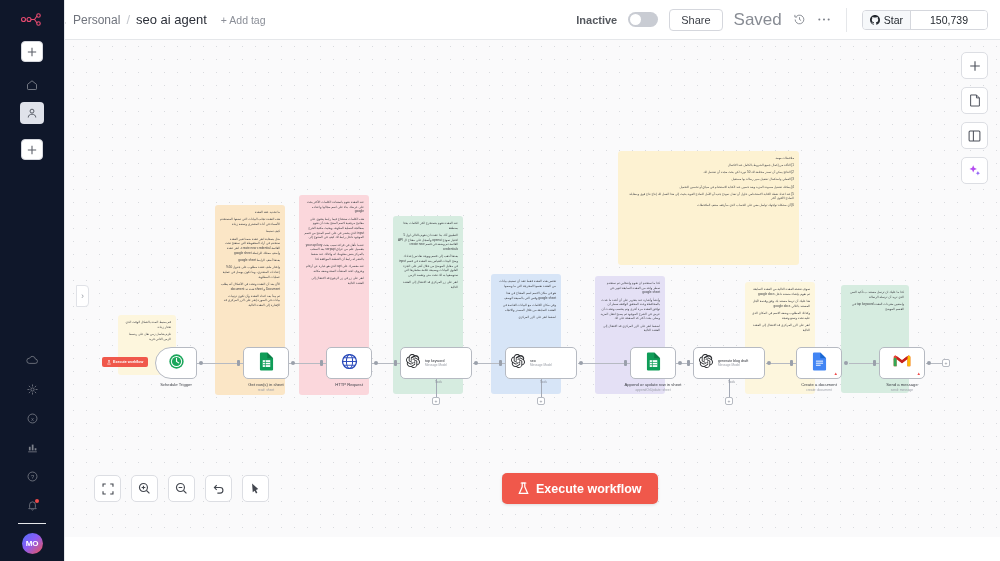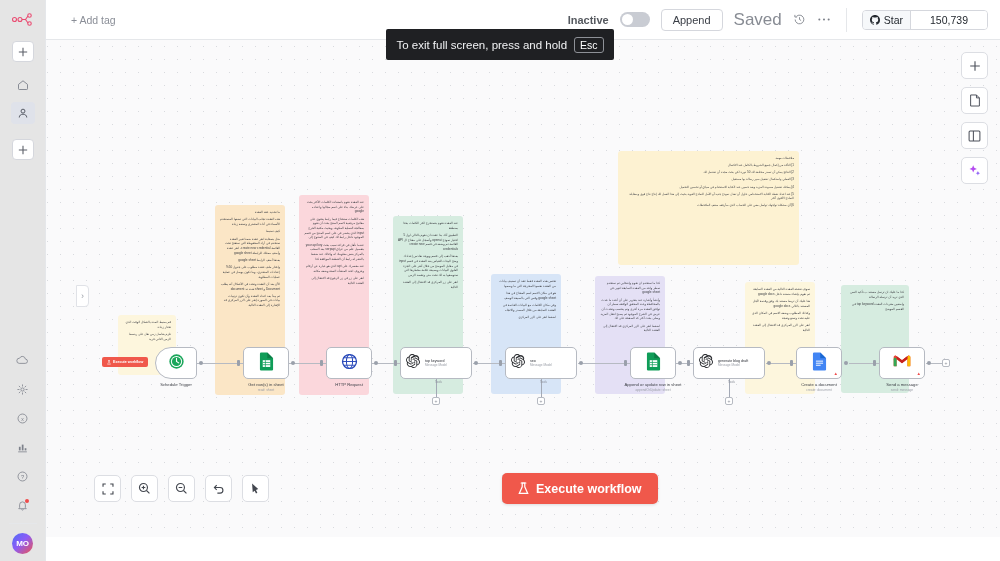--- a/index.html
+++ b/index.html
@@ -5,22 +5,22 @@
   * { box-sizing: border-box; margin: 0; padding: 0; }
   html, body {
     width: 1000px; height: 561px;
     font-family: "Liberation Sans", sans-serif;
     background: #fff; overflow: hidden;
   }
   #app { position: relative; width: 1000px; height: 561px; }
 
   
   .rail {
-    position: absolute; left: 0; top: 0; width: 46px; height: 561px;
-    background: #e5e5e5; border-right: 1px solid #e5e7ea;
+    position: absolute; left: 0; top: 0; width: 65px; height: 561px;
+    background: #0f172a; border-right: 1px solid #e5e7ea;
     display: flex; flex-direction: column; align-items: center;
     z-index: 30;
   }
   .rail-logo { margin-top: 9px; height: 20px; display: flex; align-items: center; justify-content: center; }
   .rail-btn {
     width: 22px; height: 21px; border: 1px solid #d5d7dd; border-radius: 4px;
     display: flex; align-items: center; justify-content: center;
     color: #5b5f68; background: #fff;
   }
   .rail-icon {
@@ -254,26 +254,37 @@
             <path d="M7.6 14.4a1.5 1.5 0 0 0 2.8 0" fill="none" stroke="currentColor" stroke-width="1.1"></path>
           </svg>
         <span class="bell-dot"></span>
       </div>
       <div class="rail-div"></div>
       <div class="avatar">MO</div>
     </div>
   </div>
 
   <div class="header">
+    <div class="bc">
+      <span class="hdr-ico">
+        <svg width="10" height="10" viewBox="0 0 16 16">
+            <circle cx="8" cy="5.5" r="2.4" fill="none" stroke="currentColor" stroke-width="1.3"></circle>
+            <path d="M3.2 13.6c0-2.6 2.1-4.1 4.8-4.1s4.8 1.5 4.8 4.1" fill="none" stroke="currentColor" stroke-width="1.3"></path>
+          </svg>
+      </span>
+      <span class="person">Personal</span>
+      <span class="sep">/</span>
+      <span class="wfname">seo ai agent</span>
+    </div>
     <span class="addtag">+ Add tag</span>
 
     <div class="hdr-right">
       <span class="inactive-lbl">Inactive</span>
       <div class="toggle"></div>
-      <button class="share-btn">Append</button>
+      <button class="share-btn">Share</button>
       <span class="saved-lbl">Saved</span>
       <span class="hdr-ico">
         <svg width="13" height="13" viewBox="0 0 18 18">
             <path d="M3 9a6 6 0 1 0 1.9-4.4" fill="none" stroke="currentColor" stroke-width="1.2"></path>
             <path d="M2.6 2.6v3h3" fill="none" stroke="currentColor" stroke-width="1.2"></path>
             <path d="M9 5.8V9l2.2 1.4" fill="none" stroke="currentColor" stroke-width="1.2"></path>
           </svg>
       </span>
       <span class="hdr-ico">
         <svg width="14" height="5" viewBox="0 0 18 6">
@@ -288,24 +299,20 @@
           <svg width="10" height="10" viewBox="0 0 16 16">
               <path fill="#24292f" d="M8 0C3.58 0 0 3.58 0 8c0 3.54 2.29 6.53 5.47 7.59.4.07.55-.17.55-.38 0-.19-.01-.82-.01-1.49-2.01.37-2.53-.49-2.69-.94-.09-.23-.48-.94-.82-1.13-.28-.15-.68-.52-.01-.53.63-.01 1.08.58 1.23.82.72 1.21 1.87.87 2.33.66.07-.52.28-.87.51-1.07-1.78-.2-3.64-.89-3.64-3.95 0-.87.31-1.59.82-2.15-.08-.2-.36-1.02.08-2.12 0 0 .67-.21 2.2.82.64-.18 1.32-.27 2-.27s1.36.09 2 .27c1.53-1.04 2.2-.82 2.2-.82.44 1.1.16 1.92.08 2.12.51.56.82 1.27.82 2.15 0 3.07-1.87 3.75-3.65 3.95.29.25.54.73.54 1.48 0 1.07-.01 1.93-.01 2.2 0 .21.15.46.55.38A8.01 8.01 0 0 0 16 8c0-4.42-3.58-8-8-8z"></path>
             </svg>
           <span>Star</span>
         </span>
         <span class="star-r">150,739</span>
       </div>
     </div>
   </div>
 
-  <div class="fs-toast">
-    <span>To exit full screen, press and hold</span>
-    <span class="esc-key">Esc</span>
-  </div>
 
   <div class="canvas">
 
     <div class="sticky" style="left:77px; top:275px; width:58px; height:60px; background:#fdf6dd;">
       <p>قم بضبط المدة بالشكل الوقت الذي تختار زيادة</p>
       <p>تلزم بفاصل زمن نقل على ربسط الزمن الثاني فريد</p>
     </div>
 
     <div class="sticky" style="left:174px; top:165px; width:70px; height:190px; background:#fbe6c6;">
       <p>ما تحديد عقد العقدة</p>

